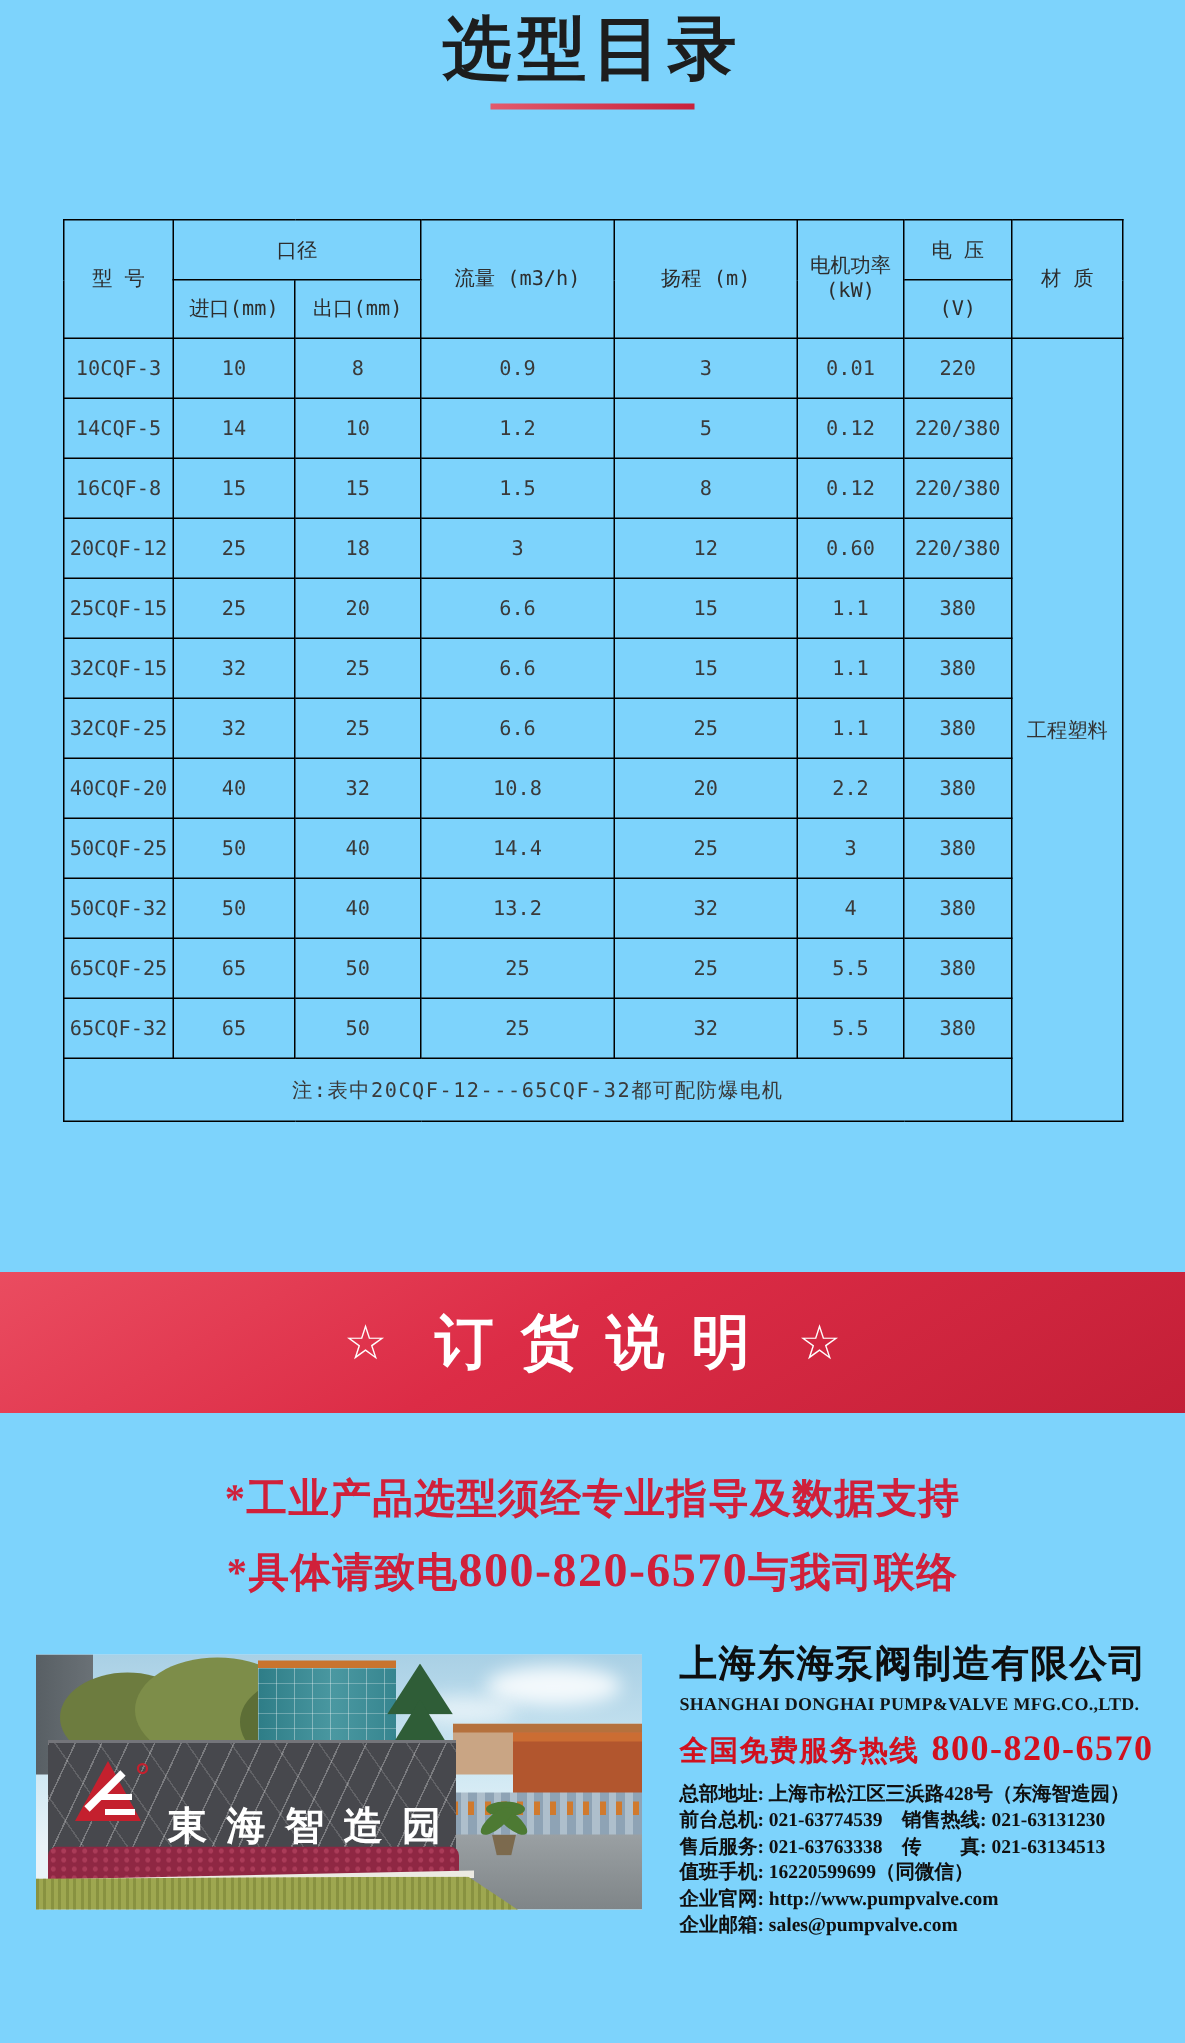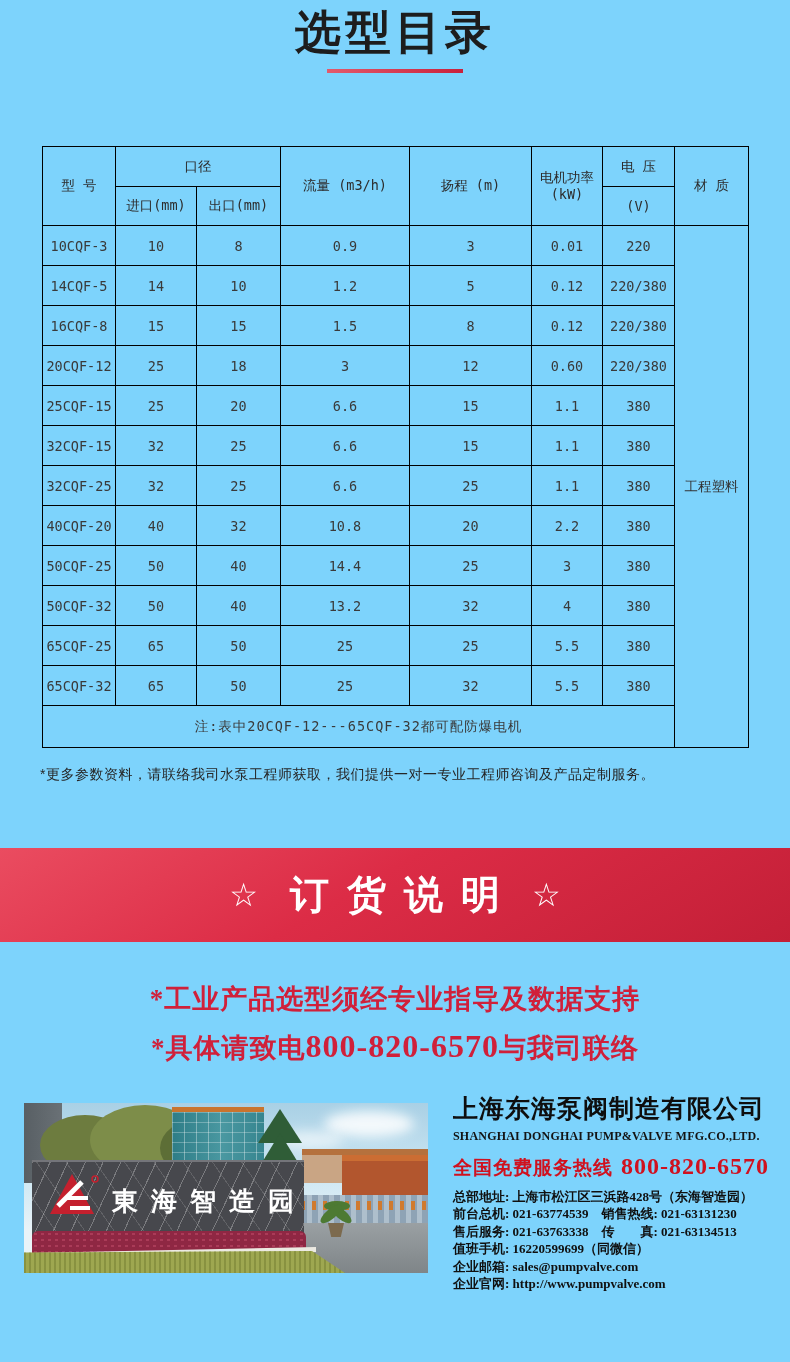--- a/index.html
+++ b/index.html
@@ -73,21 +73,21 @@
   .gate{left:266px;top:92px;width:138px;height:34px;
     background:repeating-linear-gradient(90deg,#8ea3b5 0 6px,#aebfcc 6px 11px);}
   .gate-dots{left:0;top:6px;width:100%;height:9px;
     background:repeating-linear-gradient(90deg,#d07a2e 0 4px,transparent 4px 11px);}
   .road{left:258px;top:120px;width:146px;height:50px;
     background:linear-gradient(180deg,#9aa0a3,#7f8588);}
   .sign-wall{left:8px;top:57px;width:272px;height:78px;background:#47484d;
     background-image:repeating-linear-gradient(115deg,rgba(255,255,255,.28) 0 1px,transparent 1px 16px),
                      repeating-linear-gradient(55deg,rgba(255,255,255,.14) 0 1px,transparent 1px 24px);
     border-top:2px solid #74757a;}
-  .sign-text{left:80px;top:22px;width:190px;font-weight:900;font-size:26px;color:#fff;
+  .sign-text{left:80px;top:38px;width:190px;font-weight:900;font-size:26px;color:#fff;
     letter-spacing:13px;white-space:nowrap;position:absolute;}
   .logo{left:16px;top:10px;width:52px;height:46px;}
   .hedge{left:8px;top:128px;width:274px;height:22px;background:#8f2743;
     background-image:radial-gradient(circle,#aa3b58 1.5px,transparent 1.5px);background-size:7px 6px;
     border-radius:6px 6px 0 0;}
   .curb{left:6px;top:147px;width:286px;height:5px;background:#eceae2;transform:skewY(-1.2deg);}
   .lawn{left:0;top:148px;width:360px;height:24px;background:#9ea750;
     background-image:repeating-linear-gradient(90deg,rgba(110,120,45,.45) 0 2px,transparent 2px 5px);
     clip-path:polygon(0 6%,80% 0,90% 100%,0 100%);}
   .palm{left:292px;top:98px;width:40px;height:38px;}
@@ -257,21 +257,20 @@
           <td>32</td>
           <td>5.5</td>
           <td>380</td>
         </tr>
         <tr>
         <td colspan="7" class="note-cell">注:表中20CQF-12---65CQF-32都可配防爆电机</td>
       </tr>
     </tbody>
   </table>
 
-  <div class="footnote">*更多参数资料，请联络我司水泵工程师获取，我们提供一对一专业工程师咨询及产品定制服务。</div>
 
   <div class="order-banner">
     <span class="banner-star">☆</span>
     <span class="banner-title">订货说明</span>
     <span class="banner-star">☆</span>
   </div>
 
   <div class="order-notes">
     <div class="order-note">*工业产品选型须经专业指导及数据支持</div>
     <div class="order-note"><span>*具体请致电</span><span class="big-num">800-820-6570</span><span>与我司联络</span></div>
@@ -326,18 +325,18 @@
     <div class="company-name-cn">上海东海泵阀制造有限公司</div>
     <div class="company-name-en">SHANGHAI DONGHAI PUMP&amp;VALVE MFG.CO.,LTD.</div>
     <div class="hotline">
       <span class="hotline-label">全国免费服务热线</span><span class="hotline-number">800-820-6570</span>
     </div>
     <div class="contacts">
       <div class="contact-line">总部地址: 上海市松江区三浜路428号（东海智造园）</div>
       <div class="contact-line">前台总机: 021-63774539　销售热线: 021-63131230</div>
       <div class="contact-line">售后服务: 021-63763338　传　　真: 021-63134513</div>
       <div class="contact-line">值班手机: 16220599699（同微信）</div>
+      <div class="contact-line">企业官网: http://www.pumpvalve.com</div>
       <div class="contact-line">企业邮箱: sales@pumpvalve.com</div>
-      <div class="contact-line">企业官网: http://www.pumpvalve.com</div>
     </div>
   </div>
 
 </div>
 
 </body></html>

